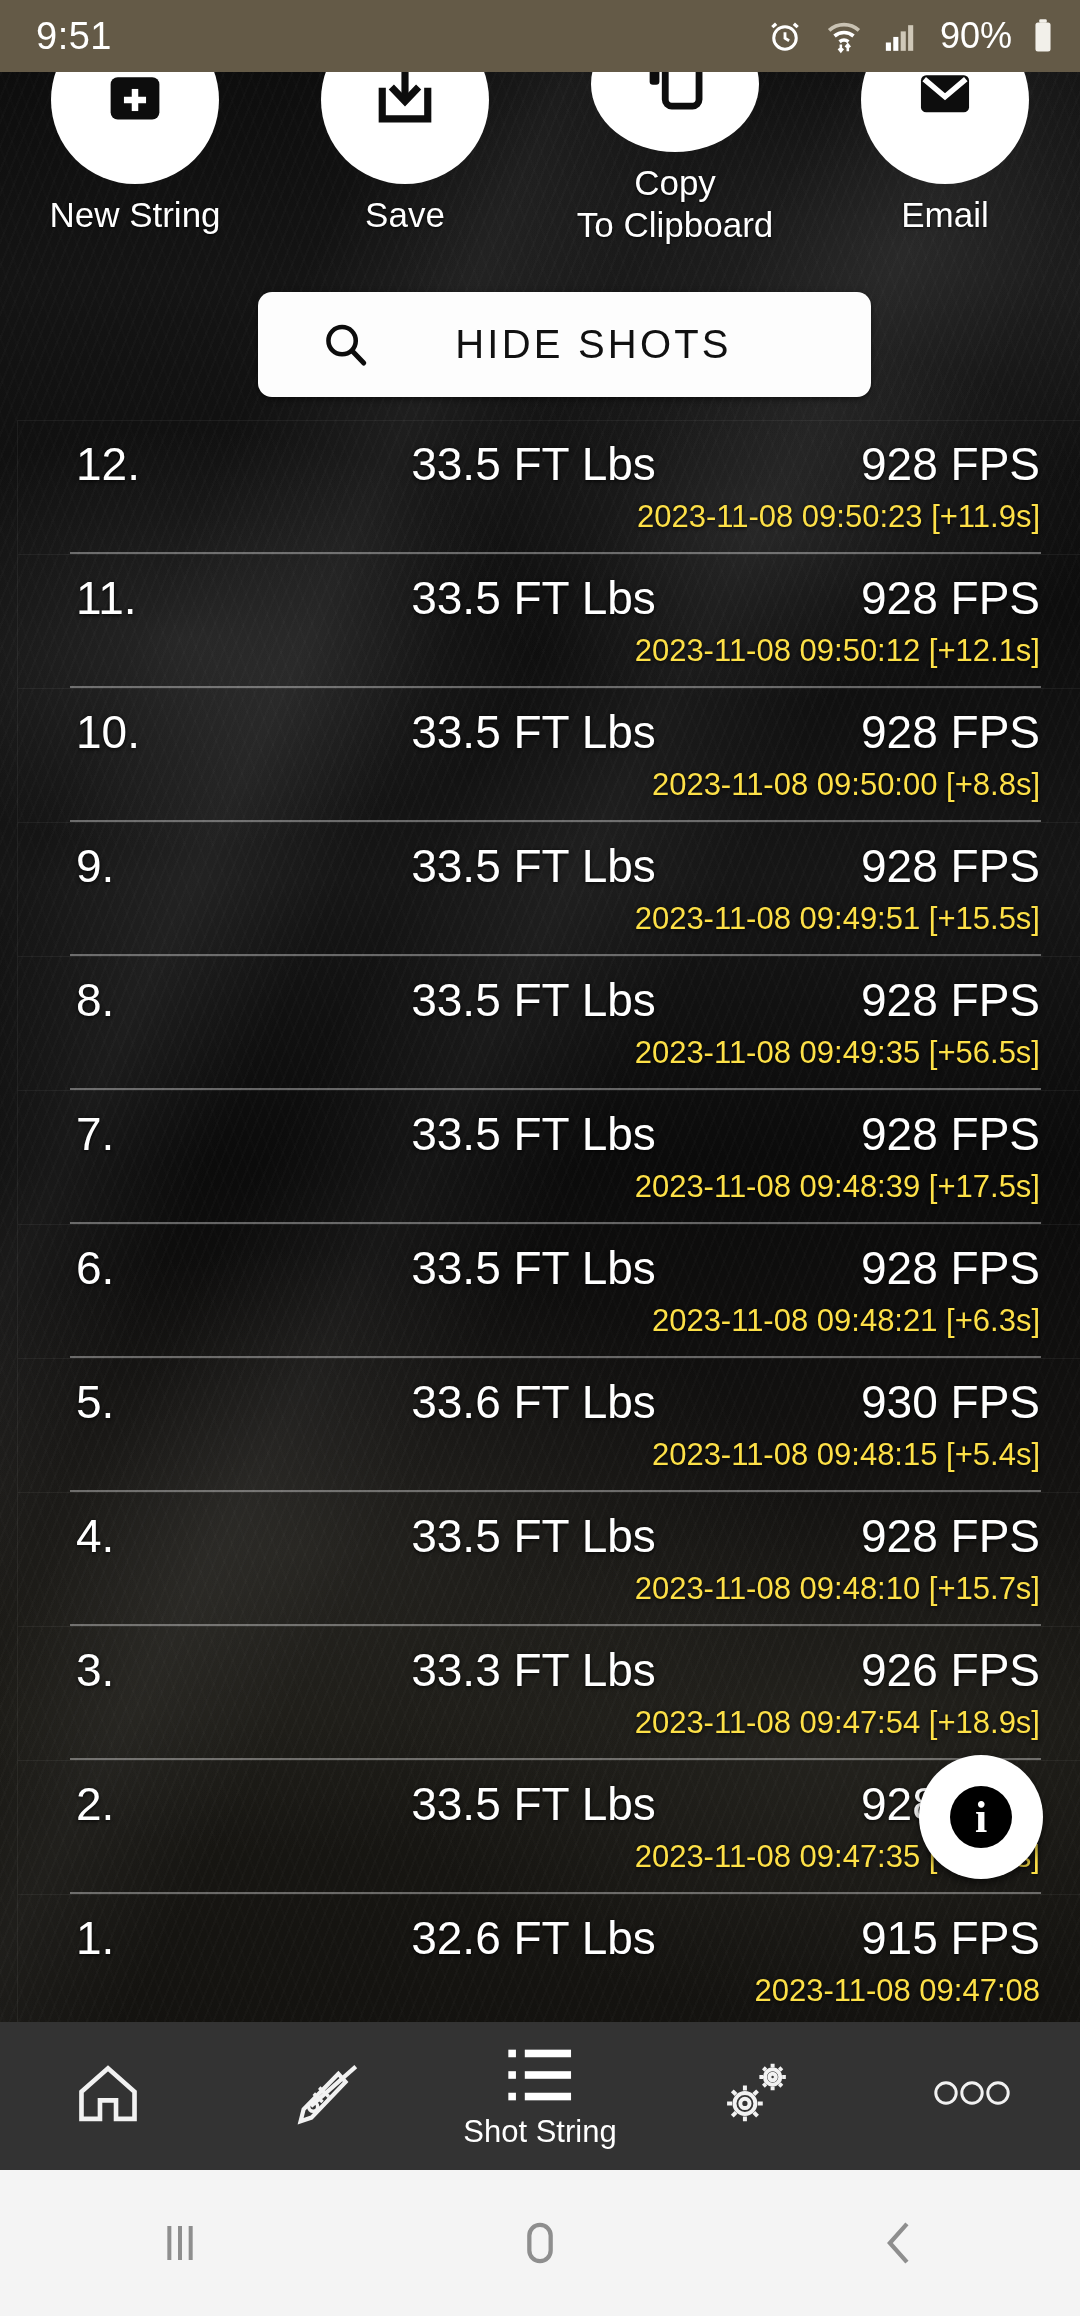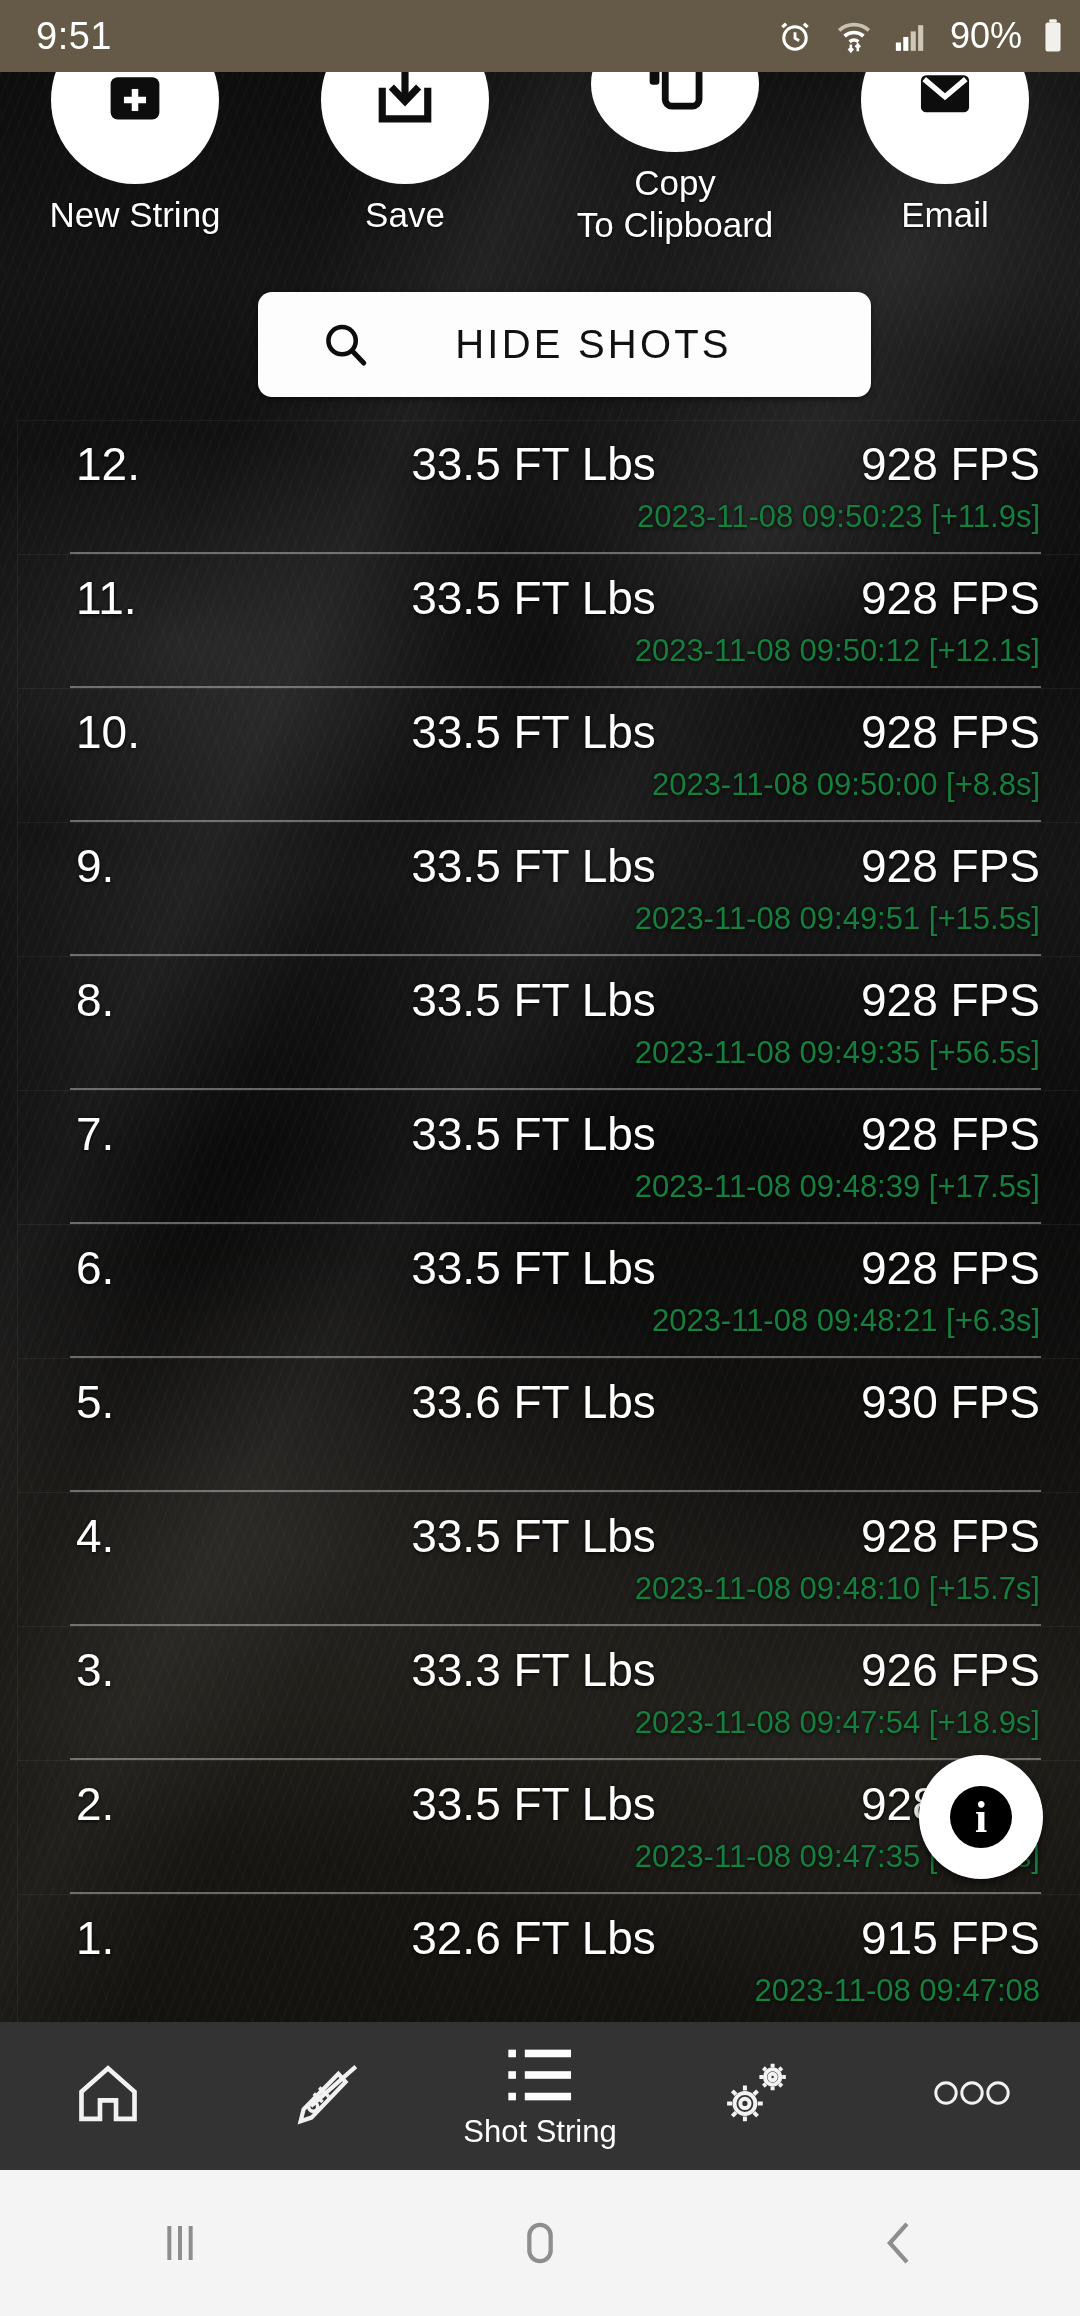--- a/index.html
+++ b/index.html
@@ -37,21 +37,21 @@
       repeating-linear-gradient(112deg, rgba(255,255,255,0.018) 0px, rgba(255,255,255,0.018) 2px, rgba(0,0,0,0) 2px, rgba(0,0,0,0) 9px),
       repeating-linear-gradient(70deg, rgba(255,255,255,0.012) 0px, rgba(255,255,255,0.012) 2px, rgba(0,0,0,0) 2px, rgba(0,0,0,0) 13px);
     opacity:.9;
   }
 
   
   #statusbar {
     position:absolute; top:0; left:0; width:1080px; height:72px;
     background:#645a47;
     display:flex; align-items:center; justify-content:space-between;
-    padding:0 16px 0 36px;
+    padding:0 26px 0 36px;
     z-index:40;
   }
   #statusbar .clock { color:#fff; font-size:38px; letter-spacing:.5px; }
   #statusbar .icons { display:flex; align-items:center; gap:20px; }
   #statusbar .icons svg { display:block; }
   #statusbar .batt-txt { color:#fff; font-size:36px; margin-left:2px; }
 
   
   #actions {
     position:absolute; top:16px; left:0; width:1080px; height:230px;
@@ -115,21 +115,21 @@
     color:#fff; font-size:46px;
     text-shadow:0 1px 4px rgba(0,0,0,.95);
   }
   .row .speed {
     width:300px; text-align:right; padding-right:56px;
     color:#fff; font-size:46px;
     text-shadow:0 1px 4px rgba(0,0,0,.95);
   }
   .row .stamp {
     position:absolute; right:56px; top:78px;
-    color:#15803d; font-size:31px;
+    color:#fde047; font-size:31px;
     text-shadow:0 1px 4px rgba(0,0,0,.95);
   }
 
   
   #info-fab {
     position:absolute; right:37px; top:1755px;
     width:124px; height:124px; border-radius:50%;
     background:#fff; z-index:30;
     display:flex; align-items:center; justify-content:center;
     box-shadow:0 4px 10px rgba(0,0,0,.6);
@@ -295,20 +295,21 @@
         </div>
         <div class="stamp">2023-11-08 09:48:21 [+6.3s]</div>
         <div class="sep"></div>
       </div>
       <div class="row">
         <div class="main">
           <span class="idx">5.</span>
           <span class="energy">33.6 FT Lbs</span>
           <span class="speed">930 FPS</span>
         </div>
+        <div class="stamp">2023-11-08 09:48:15 [+5.4s]</div>
         <div class="sep"></div>
       </div>
       <div class="row">
         <div class="main">
           <span class="idx">4.</span>
           <span class="energy">33.5 FT Lbs</span>
           <span class="speed">928 FPS</span>
         </div>
         <div class="stamp">2023-11-08 09:48:10 [+15.7s]</div>
         <div class="sep"></div>

